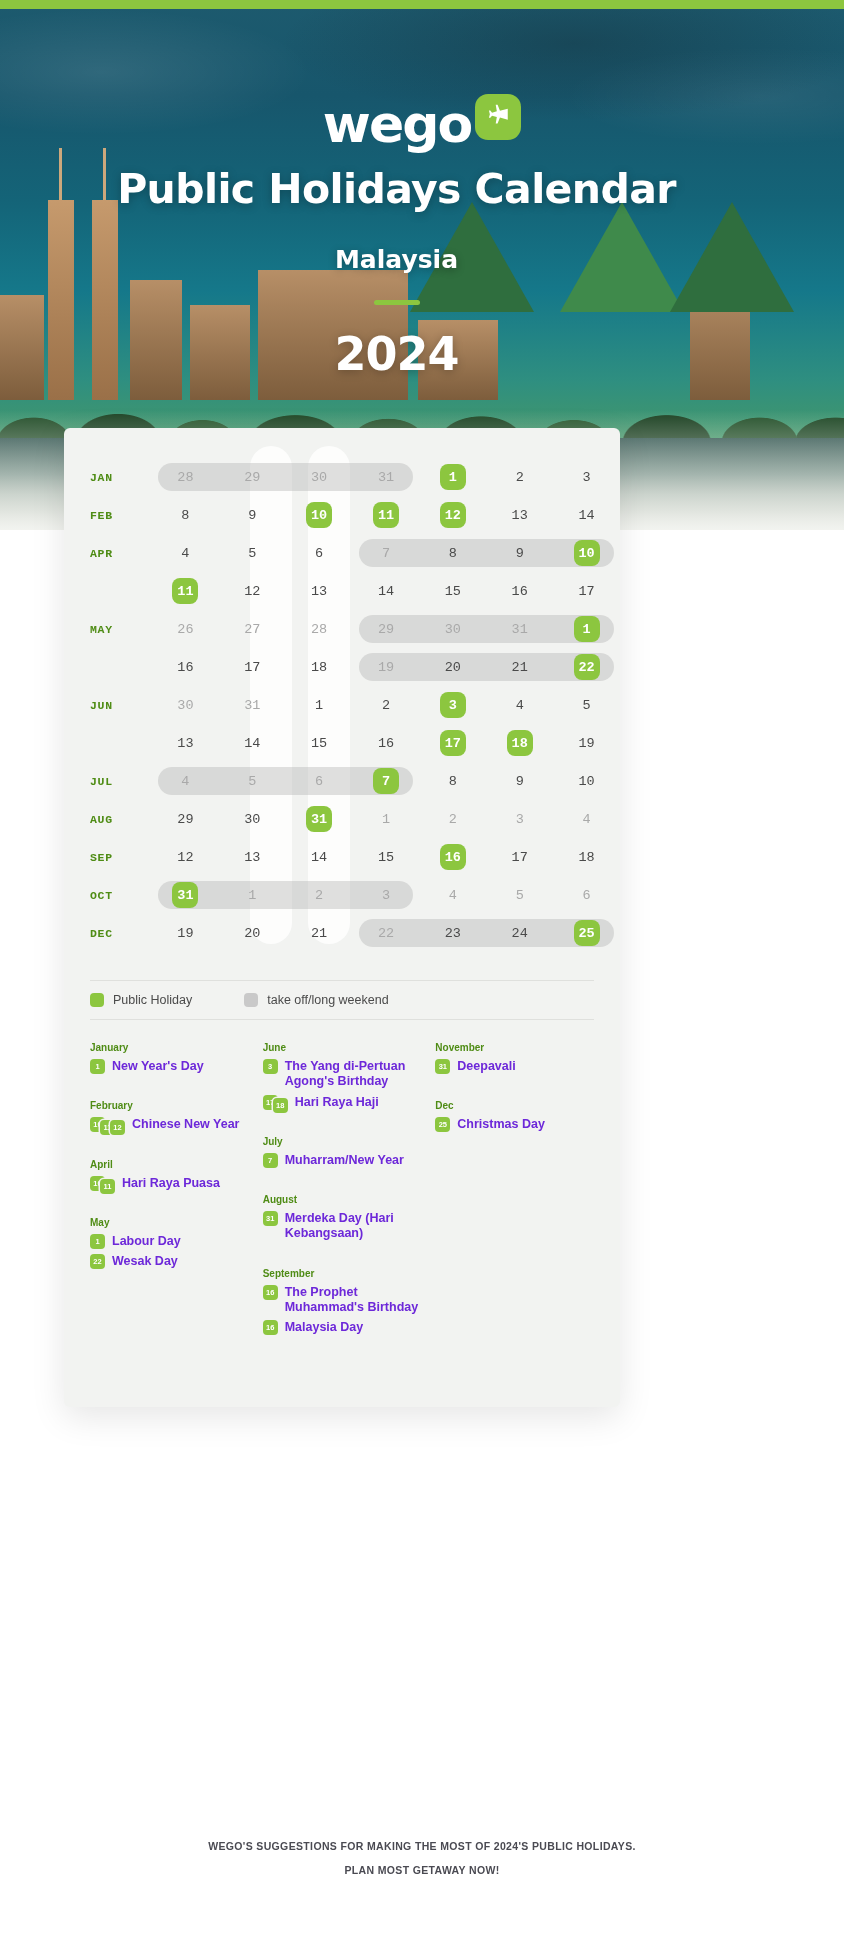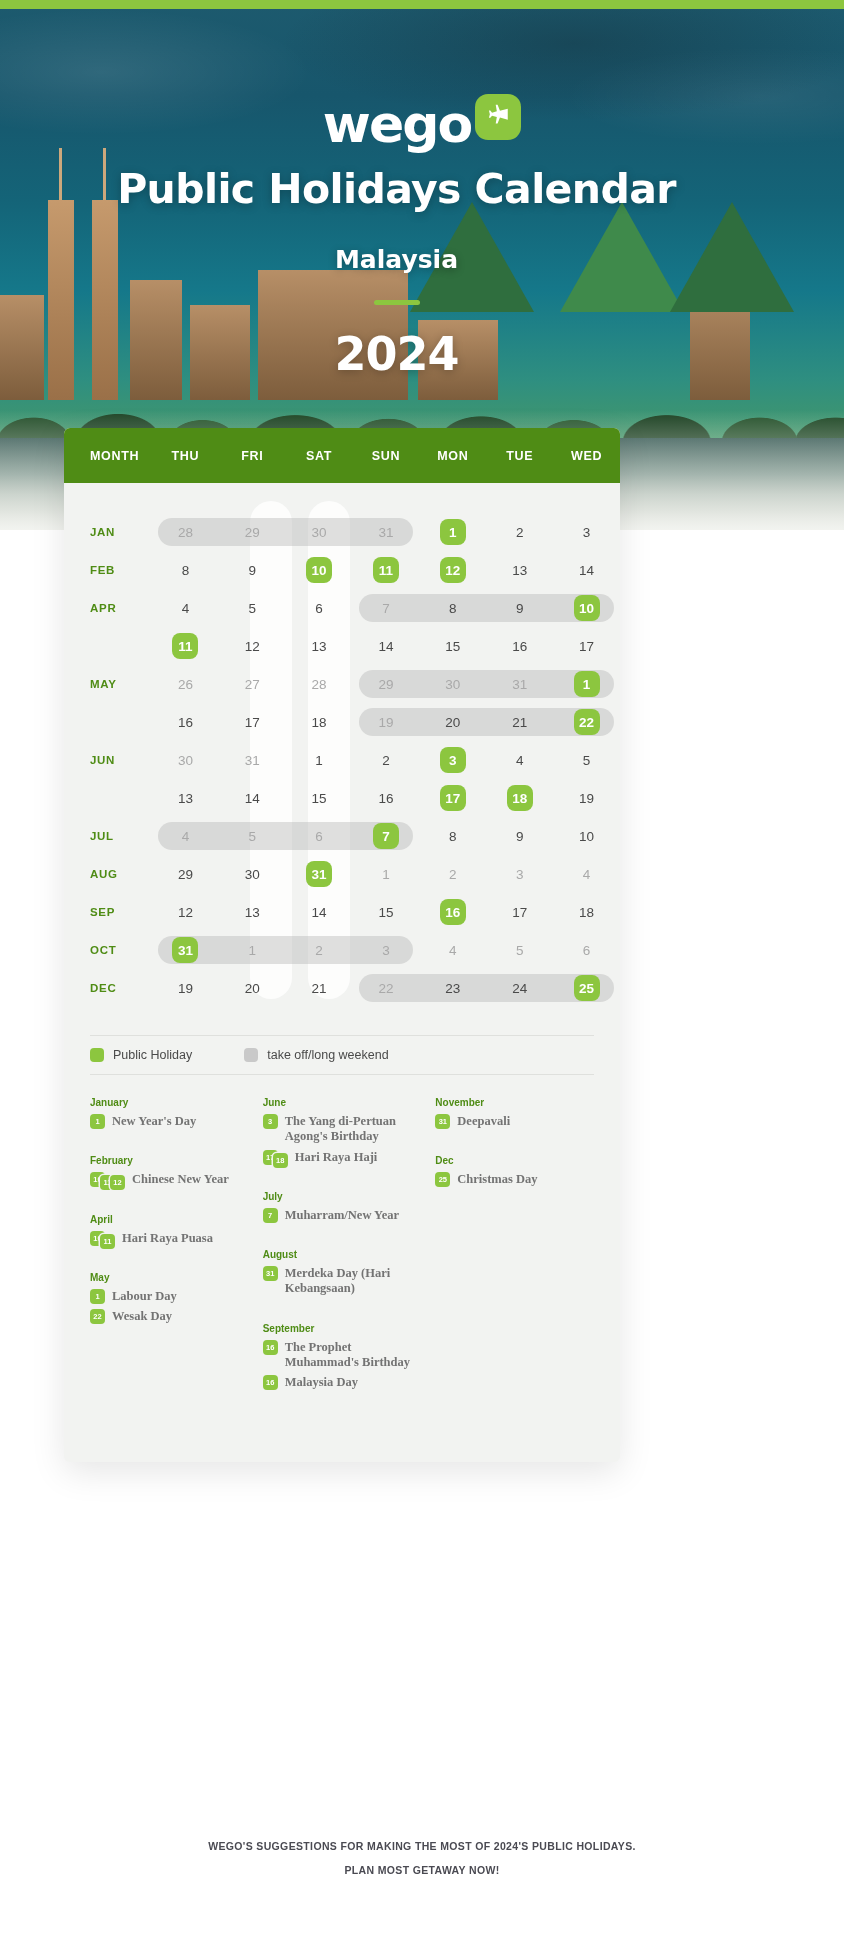--- a/index.html
+++ b/index.html
@@ -127,21 +127,21 @@
   .cal-head {
     display: grid; grid-template-columns: 88px repeat(7, 1fr);
     background: #4f8c15; height: 55px; align-items: center;
   }
   .cal-head div {
     color: #fff; font-size: 12.5px; font-weight: 700; letter-spacing: .7px;
     text-align: center;
   }
   .cal-head div:first-child { text-align: left; padding-left: 26px; }
 
-  .cal-body { position: relative; padding: 30px 0 6px; }
+  .cal-body { position: relative; padding: 30px 0 6px; font-family: Liberation Mono, monospace; }
 
   
   .wk-band {
     position: absolute; top: 18px; bottom: 14px;
     background: rgba(255,255,255,.80);
     border-radius: 30px;
     z-index: 0;
   }
   .wk-band.sat { left: 186px; width: 42px; }
   .wk-band.sun { left: 244px; width: 42px; }
@@ -202,22 +202,22 @@
   }
   .chips { display: flex; flex-shrink: 0; position: relative; height: 15px; }
   .chip {
     width: 15px; height: 15px; border-radius: 4px; background: #8cc63f;
     color: #fff; font-size: 7.5px; font-weight: 700;
     display: flex; align-items: center; justify-content: center;
     box-shadow: 0 0 0 1.5px #f2f3f1;
   }
   .chip + .chip { margin-left: -5px; margin-top: 3px; }
   .hname {
-    font-size: 12.5px; color: #737373; font-weight: 700; line-height: 1.22;
-    font-family: Liberation Serif, serif;
+    font-size: 12.5px; color: #6d28d9; font-weight: 700; line-height: 1.22;
+    font-family: Liberation Sans, sans-serif;
   }
 
   
   .footer {
     position: absolute; top: 1840px; left: 0; width: 844px; text-align: center;
   }
   .footer div {
     font-size: 10.5px; font-weight: 700; color: #4a4a52; letter-spacing: .35px;
     margin-bottom: 12px;
   }
@@ -259,30 +259,20 @@
 
 <div class="hero-texts">
   <div class="hero-title">Public Holidays Calendar</div>
   <div class="hero-country">Malaysia</div>
   <div class="hero-rule"></div>
   <div class="hero-year">2024</div>
 </div>
 
 <div class="card">
 
-  <div class="cal-head" id="cal-head">
-      <div>MONTH</div>
-      <div>THU</div>
-      <div>FRI</div>
-      <div>SAT</div>
-      <div>SUN</div>
-      <div>MON</div>
-      <div>TUE</div>
-      <div>WED</div>
-    </div>
 
   <div class="cal-body">
     <div class="wk-band sat"></div>
     <div class="wk-band sun"></div>
     <div class="cal-rows" id="cal-rows">
         <div class="cal-row">
           <div class="run" style="left: 94px; width: 255.429px;"></div>
           <div class="month-lbl">JAN</div>
           <div class="cell"><span class="num dim">28</span></div>
           <div class="cell"><span class="num dim">29</span></div>

